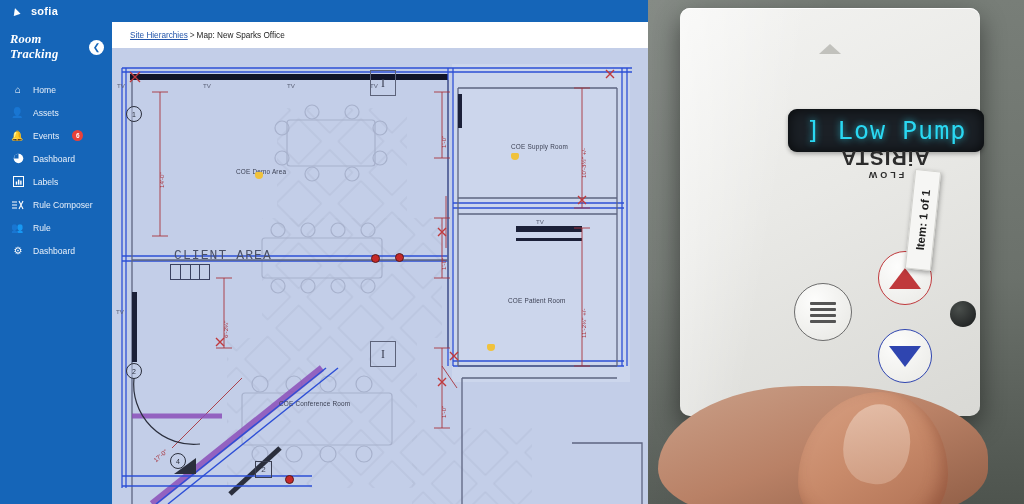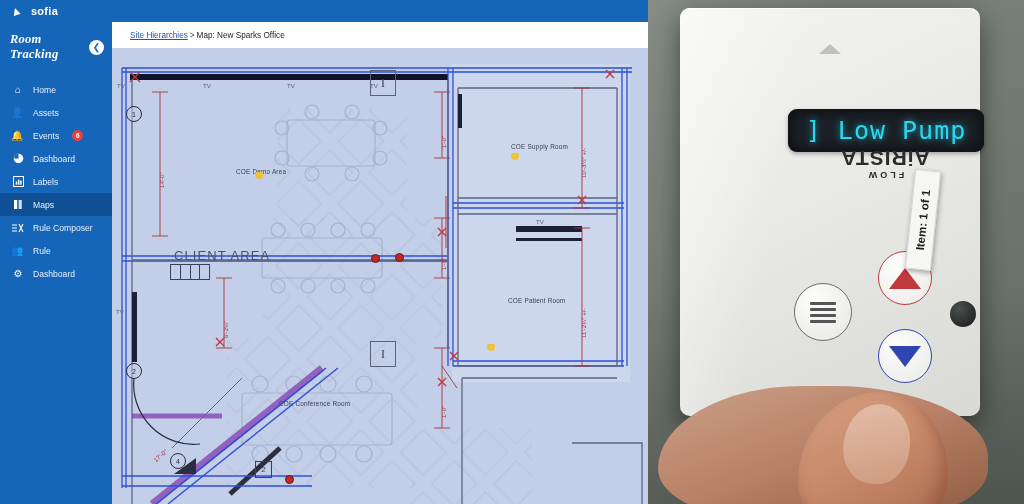--- a/index.html
+++ b/index.html
@@ -87,21 +87,21 @@
     background: #c3cee8; overflow: hidden;
   }
   .plan { position: absolute; left: 0; top: 0; width: 536px; height: 456px; }
 
   .rlabel {
     position: absolute; font-size: 6.4px; color: #3a3f52;
     white-space: nowrap; letter-spacing: .2px;
   }
   .bigroom {
     position: absolute; font-size: 13px; color: #4b5168; letter-spacing: 1.1px;
-    font-family: Liberation Sans, sans-serif;
+    font-family: Liberation Mono, monospace;
   }
   .dimtxt {
     position: absolute; font-size: 6.2px; color: #a8333c; white-space: nowrap;
   }
   .dimtxt.vert { transform: rotate(-90deg); transform-origin: 0 0; }
   .tvlab {
     position: absolute; font-size: 6.2px; color: #5a6076;
   }
   .pin {
     position: absolute; width: 9px; height: 9px; border-radius: 50%;
@@ -287,29 +287,20 @@
             <svg width="11" height="11" viewBox="0 0 12 12">
                 <rect x="0.5" y="0.5" width="11" height="11" fill="none" stroke="#fff" stroke-width="1.2"></rect>
                 <rect x="3" y="6" width="1.6" height="3.5" fill="#fff"></rect>
                 <rect x="5.4" y="4" width="1.6" height="5.5" fill="#fff"></rect>
                 <rect x="7.8" y="5" width="1.6" height="4.5" fill="#fff"></rect>
               </svg>
           </span>
           <span>Labels</span>
         </div>
 
-        <div class="nav-item active">
-          <span class="nav-ico">
-            <svg width="10" height="11" viewBox="0 0 10 11">
-                <path d="M1 1h3.2v9H1z" fill="#fff"></path>
-                <path d="M5.6 1H8.8v9H5.6z" fill="#fff" opacity=".8"></path>
-              </svg>
-          </span>
-          <span>Maps</span>
-        </div>
 
         <div class="nav-item">
           <span class="nav-ico">
             <svg width="12" height="10" viewBox="0 0 12 10">
                 <path d="M0 2h5M0 5h5M0 8h5" stroke="#fff" stroke-width="1.1"></path>
                 <path d="M7 1l4 8M11 1L7 9" stroke="#fff" stroke-width="1.1"></path>
               </svg>
           </span>
           <span>Rule Composer</span>
         </div>

